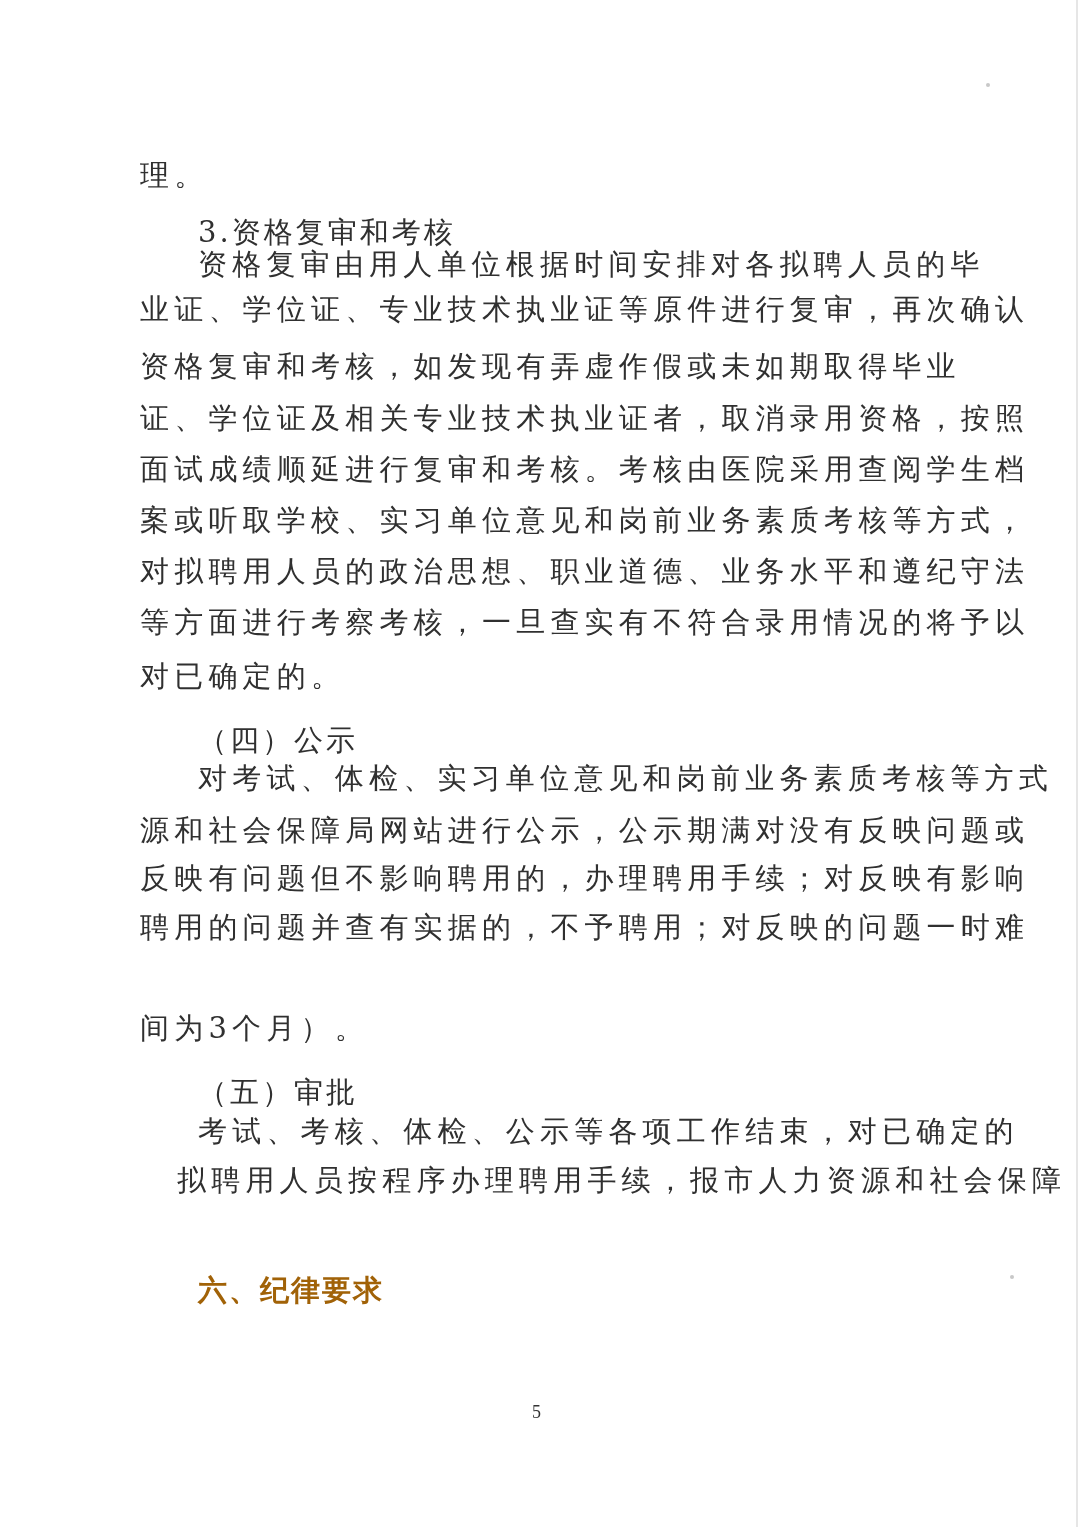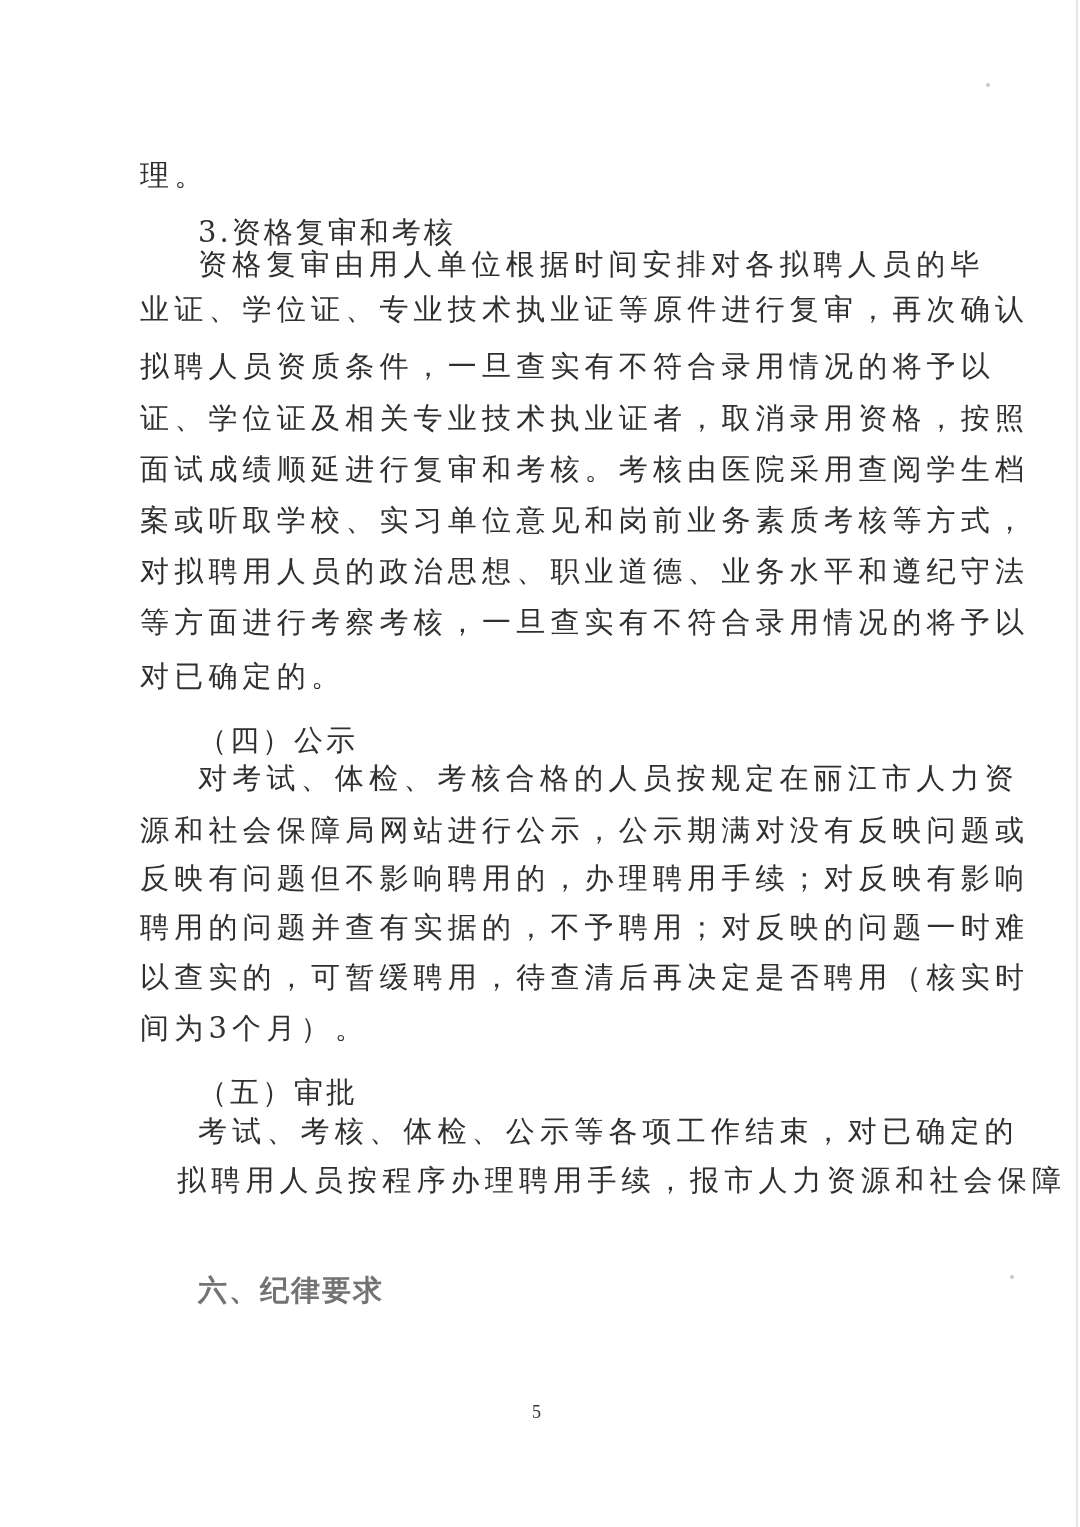--- a/index.html
+++ b/index.html
@@ -37,21 +37,21 @@
     line-height: 40px;
     letter-spacing: 5.2px;
     white-space: nowrap;
     color: #303030;
   }
   .line.indent { left: 198px; }
   .line.heading-bold {
     font-family: "DejaVu Sans", "Liberation Sans", sans-serif;
     font-weight: bold;
     letter-spacing: 2px;
-    color: #737373;
+    color: #a16207;
   }
   .line.subhead { letter-spacing: 3px; margin-top: 12px; }
   .page-number {
     position: absolute;
     left: 532px;
     top: 1402px;
     font-family: "Liberation Serif", serif;
     font-size: 18px;
     color: #333;
   }
@@ -67,33 +67,32 @@
 
 <div class="page">
   <div class="edge-line"></div>
   <div class="speck" style="left:986px; top:83px;"></div>
   <div class="speck" style="left:1010px; top:1275px;"></div>
 
   <div class="line" style="top:155px;">理。</div>
   <div class="line indent subhead" style="top:200px;">3.资格复审和考核</div>
   <div class="line indent" style="top:244px;">资格复审由用人单位根据时间安排对各拟聘人员的毕</div>
   <div class="line" style="top:289px;">业证、学位证、专业技术执业证等原件进行复审，再次确认</div>
-  <div class="line" style="top:346px;">拟聘人员资质条件，一旦查实有不符合录用情况的将予以</div>
+  <div class="line" style="top:346px;">资格复审和考核，如发现有弄虚作假或未如期取得毕业</div>
   <div class="line" style="top:398px;">证、学位证及相关专业技术执业证者，取消录用资格，按照</div>
   <div class="line" style="top:449px;">面试成绩顺延进行复审和考核。考核由医院采用查阅学生档</div>
   <div class="line" style="top:500px;">案或听取学校、实习单位意见和岗前业务素质考核等方式，</div>
   <div class="line" style="top:551px;">对拟聘用人员的政治思想、职业道德、业务水平和遵纪守法</div>
   <div class="line" style="top:602px;">等方面进行考察考核，一旦查实有不符合录用情况的将予以</div>
   <div class="line" style="top:656px;">对已确定的。</div>
   <div class="line indent subhead" style="top:708px;">（四）公示</div>
-  <div class="line indent" style="top:758px;">对考试、体检、考核合格的人员按规定在丽江市人力资</div>
+  <div class="line indent" style="top:758px;">对考试、体检、实习单位意见和岗前业务素质考核等方式</div>
   <div class="line" style="top:810px;">源和社会保障局网站进行公示，公示期满对没有反映问题或</div>
   <div class="line" style="top:858px;">反映有问题但不影响聘用的，办理聘用手续；对反映有影响</div>
   <div class="line" style="top:907px;">聘用的问题并查有实据的，不予聘用；对反映的问题一时难</div>
-  <div class="line" style="top:957px;">以查实的，可暂缓聘用，待查清后再决定是否聘用（核实时</div>
   <div class="line" style="top:1008px;">间为3个月）。</div>
   <div class="line indent subhead" style="top:1060px;">（五）审批</div>
   <div class="line indent" style="top:1111px;">考试、考核、体检、公示等各项工作结束，对已确定的</div>
   <div class="line" style="top:1160px;margin-left:37px;">拟聘用人员按程序办理聘用手续，报市人力资源和社会保障</div>
   <div class="line indent heading-bold" style="top:1270px;">六、纪律要求</div>
 
   <div class="page-number">5</div>
 </div>
 
 </body></html>

